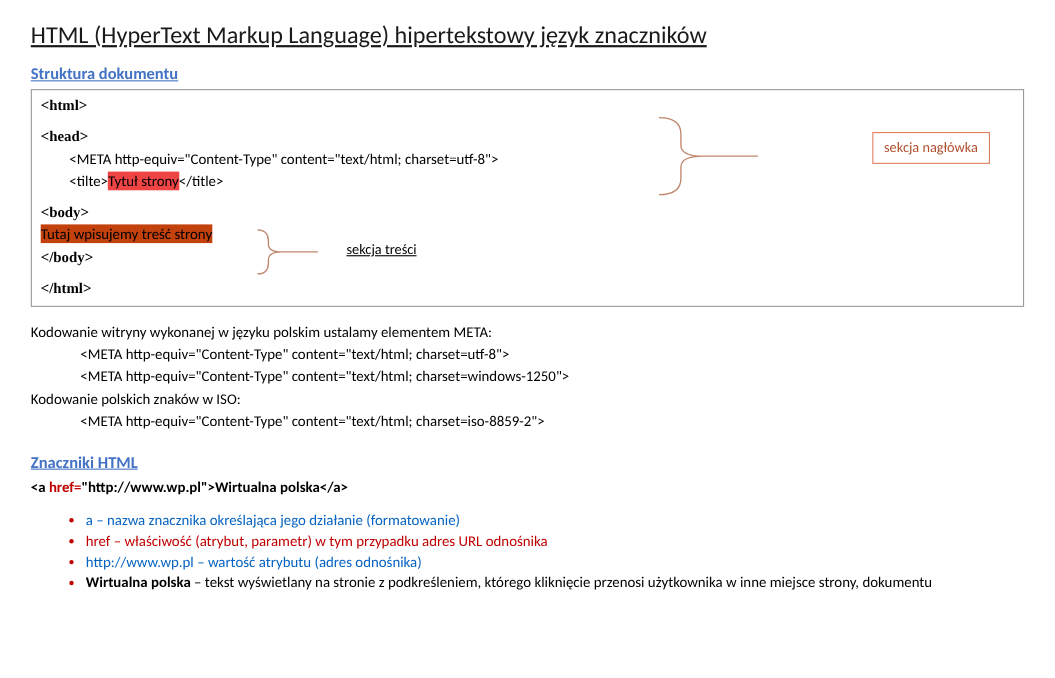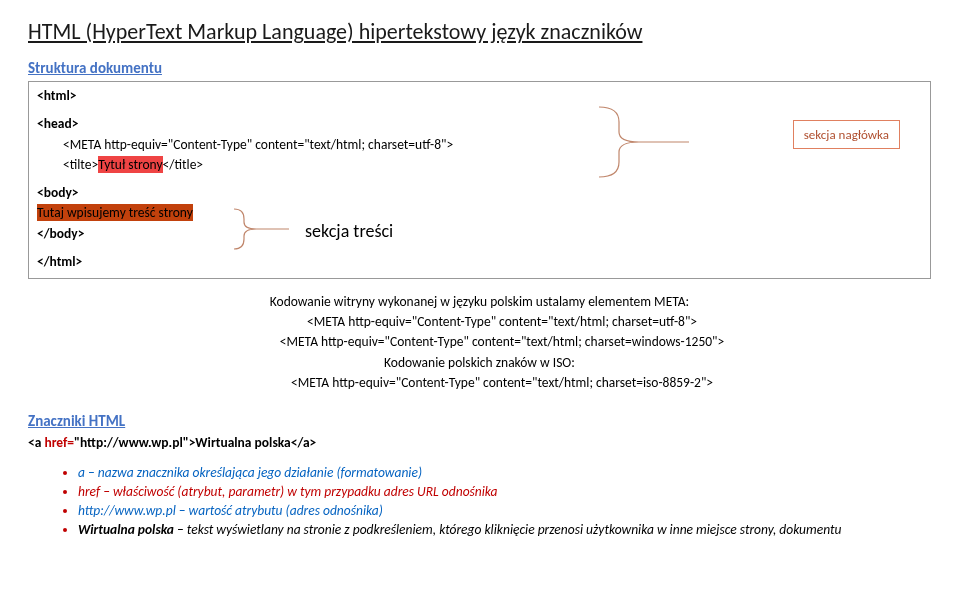--- a/index.html
+++ b/index.html
@@ -34,36 +34,36 @@
     overflow: visible;
   }
   .label-box {
     border: 1px solid #e08060;
     color: #b05030;
     padding: 6px 10px;
     position: absolute;
     font-size: 13px;
   }
   .label1 { top: 38px; right: 30px; text-align: center; }
-  .label2 { top: 138px; left: 276px; border: none; font-size: 18px; }
+  .label2 { top: 138px; left: 286px; border: none; font-size: 13px; text-decoration: underline; }
   .brace {
     position: absolute;
     color: #b05030;
   }
   .hl-yellow { background: #ef4444; }
   .hl-green { background: #c2410c; }
   .code-block { line-height: 1.5; }
   .para { margin: 0 0 2px 0; line-height: 1.35; }
   .indent { padding-left: 45px; }
-  ul { margin: 12px 0; padding-left: 50px; font-style: italic; }
+  ul { margin: 12px 0; padding-left: 50px; }
   li { margin: 2px 0; }
   li::marker { color: #c00000; }
   .blue { color: #0563c1; }
   .red { color: #c00000; }
-  .tagc { color: #000; font-weight: bold; }
+  .tagc { color: #000; font-weight: bold; font-family: Liberation Serif, serif; }
   svg.brace { stroke: #c0866b; fill: none; stroke-width: 1.2; }
 </style>
 </head>
 <body>
 
 <h1>HTML (HyperText Markup Language) hipertekstowy język znaczników</h1>
 
 <h2>Struktura dokumentu</h2>
 
 <div class="box">
@@ -89,21 +89,21 @@
   </svg>
   <div class="label-box label1">sekcja nagłówka</div>
 
   <svg class="brace" style="top:122px; left:195px;" width="70" height="50">
     <path d="M10,5 Q20,5 20,15 L20,18 Q20,25 32,25 Q20,25 20,32 L20,35 Q20,45 10,45"></path>
     <path d="M32,25 L65,25"></path>
   </svg>
   <div class="label2" style="position:absolute; color:#000;">sekcja treści</div>
 </div>
 
-<div style="margin-bottom:20px;text-align:center;">
+<div style="margin-bottom:20px;">
   <p class="para">Kodowanie witryny wykonanej w języku polskim ustalamy elementem META:</p>
   <p class="para indent">&lt;META http-equiv="Content-Type" content="text/html; charset=utf-8"&gt;</p>
   <p class="para indent">&lt;META http-equiv="Content-Type" content="text/html; charset=windows-1250"&gt;</p>
   <p class="para">Kodowanie polskich znaków w ISO:</p>
   <p class="para indent">&lt;META http-equiv="Content-Type" content="text/html; charset=iso-8859-2"&gt;</p>
 </div>
 
 <h2>Znaczniki HTML</h2>
 
 <p class="para">

